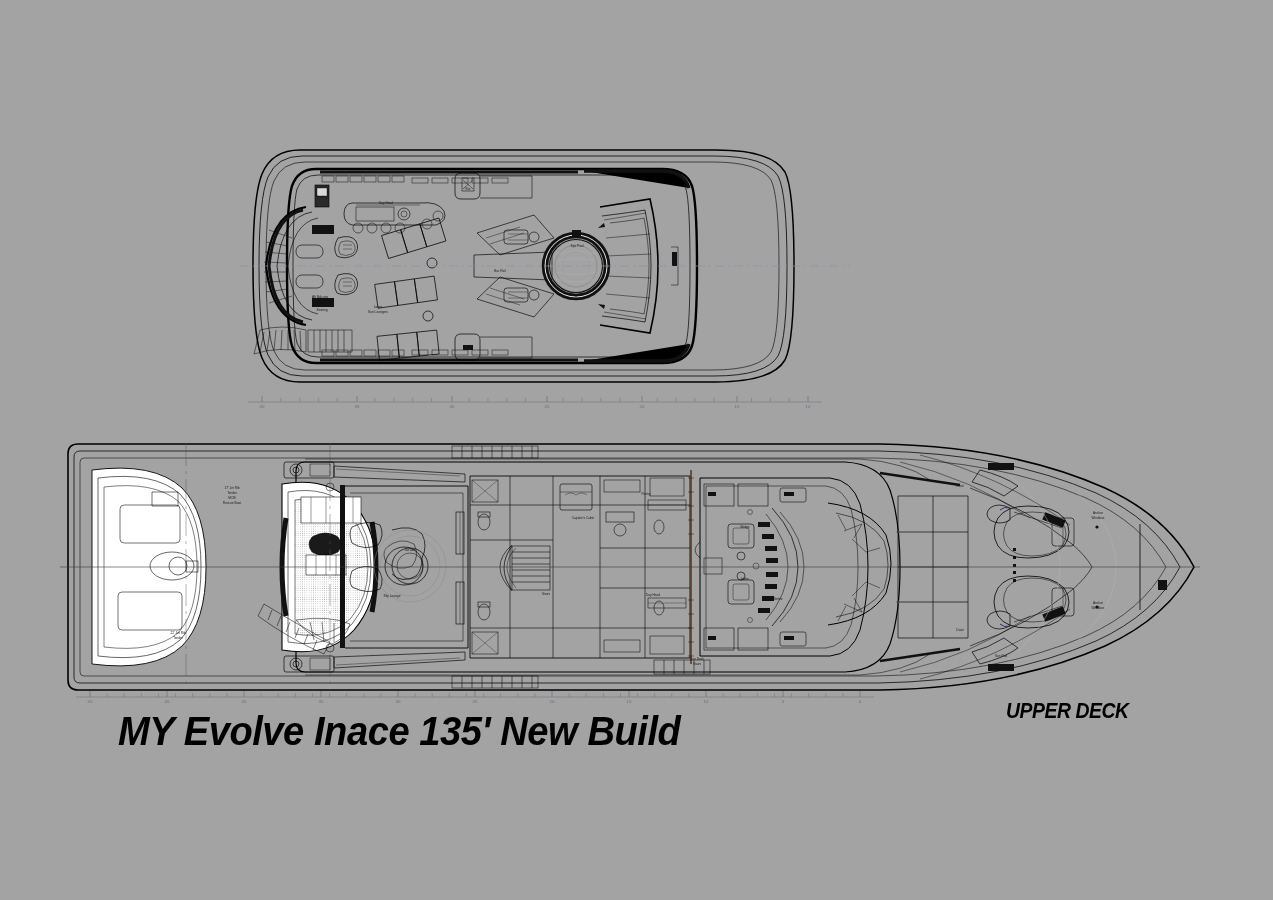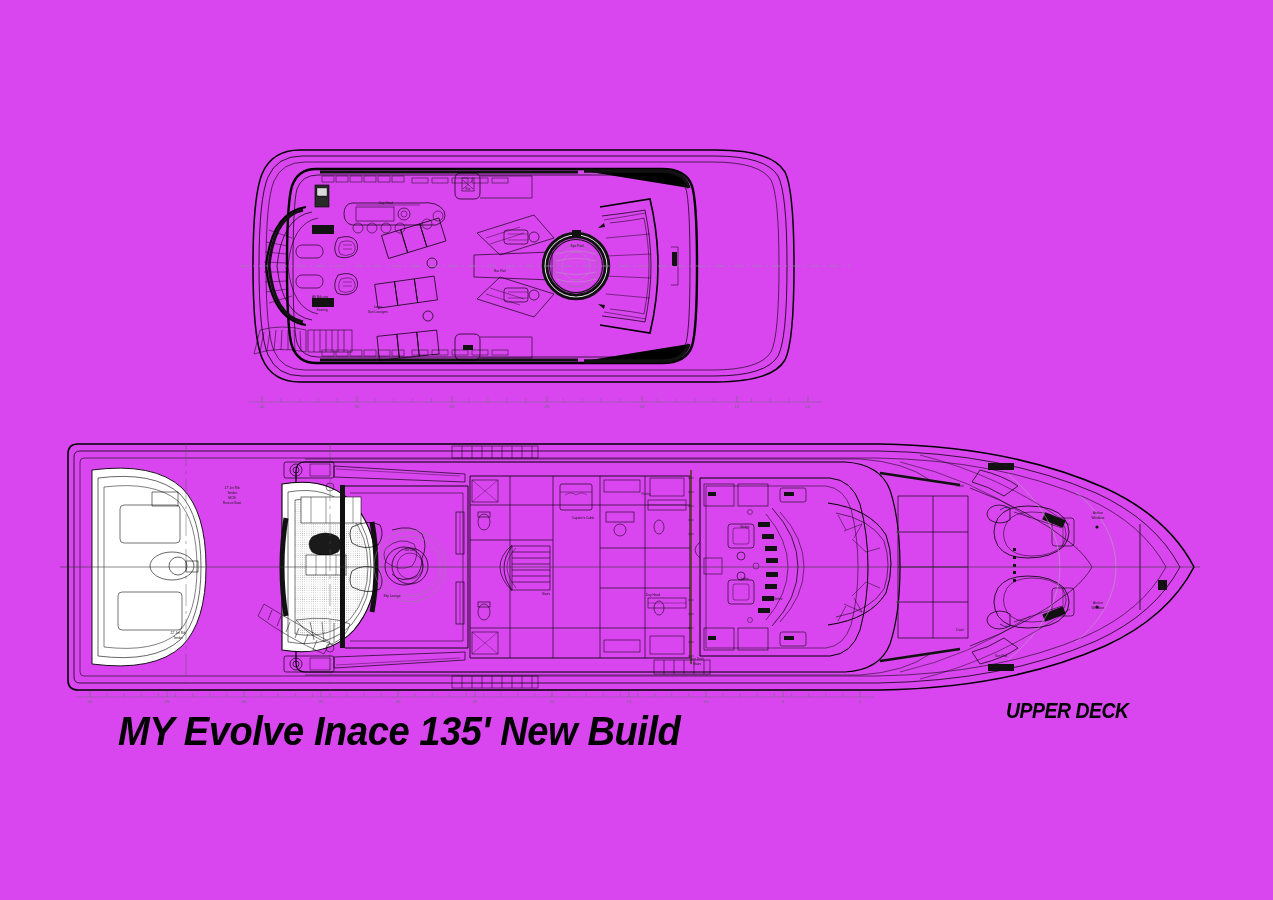--- a/index.html
+++ b/index.html
@@ -12,21 +12,21 @@
     width: 1273px;
     height: 900px;
     position: relative;
     overflow: hidden;
     font-family: "Liberation Sans", sans-serif;
     color: #111;
   }
   #sheet {
     position: absolute;
     inset: 0;
-    background: #d946ef;
+    background: #a3a3a3;
   }
   svg.plan {
     position: absolute;
     left: 0; top: 0;
     width: 1273px;
     height: 900px;
     display: block;
   }
   .ttl {
     position: absolute;

